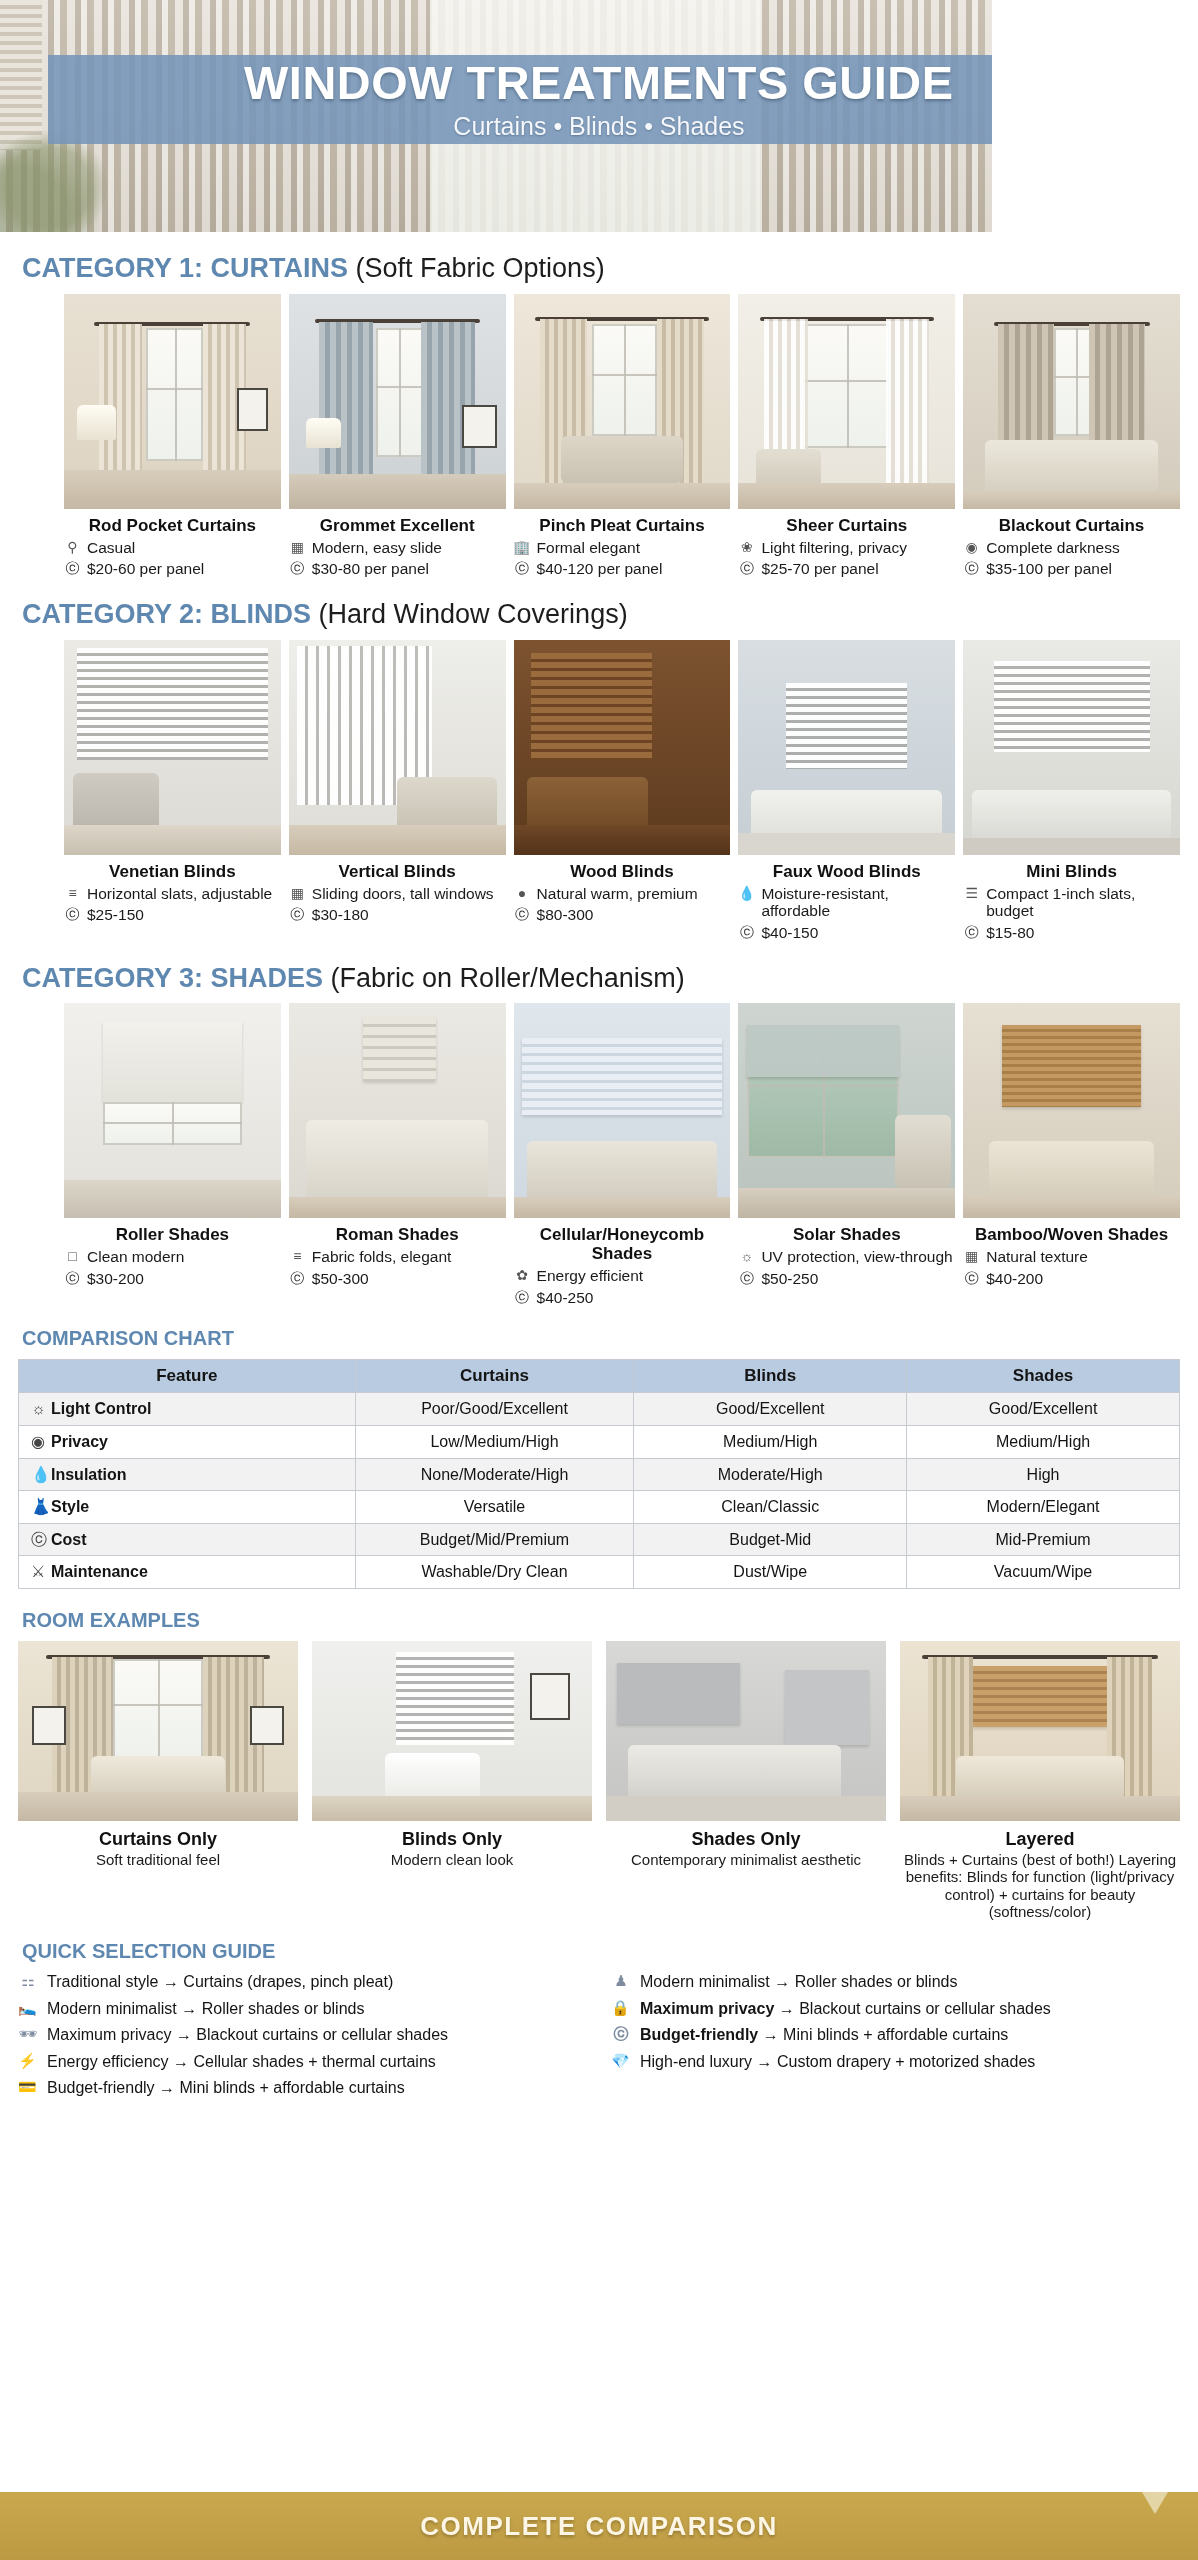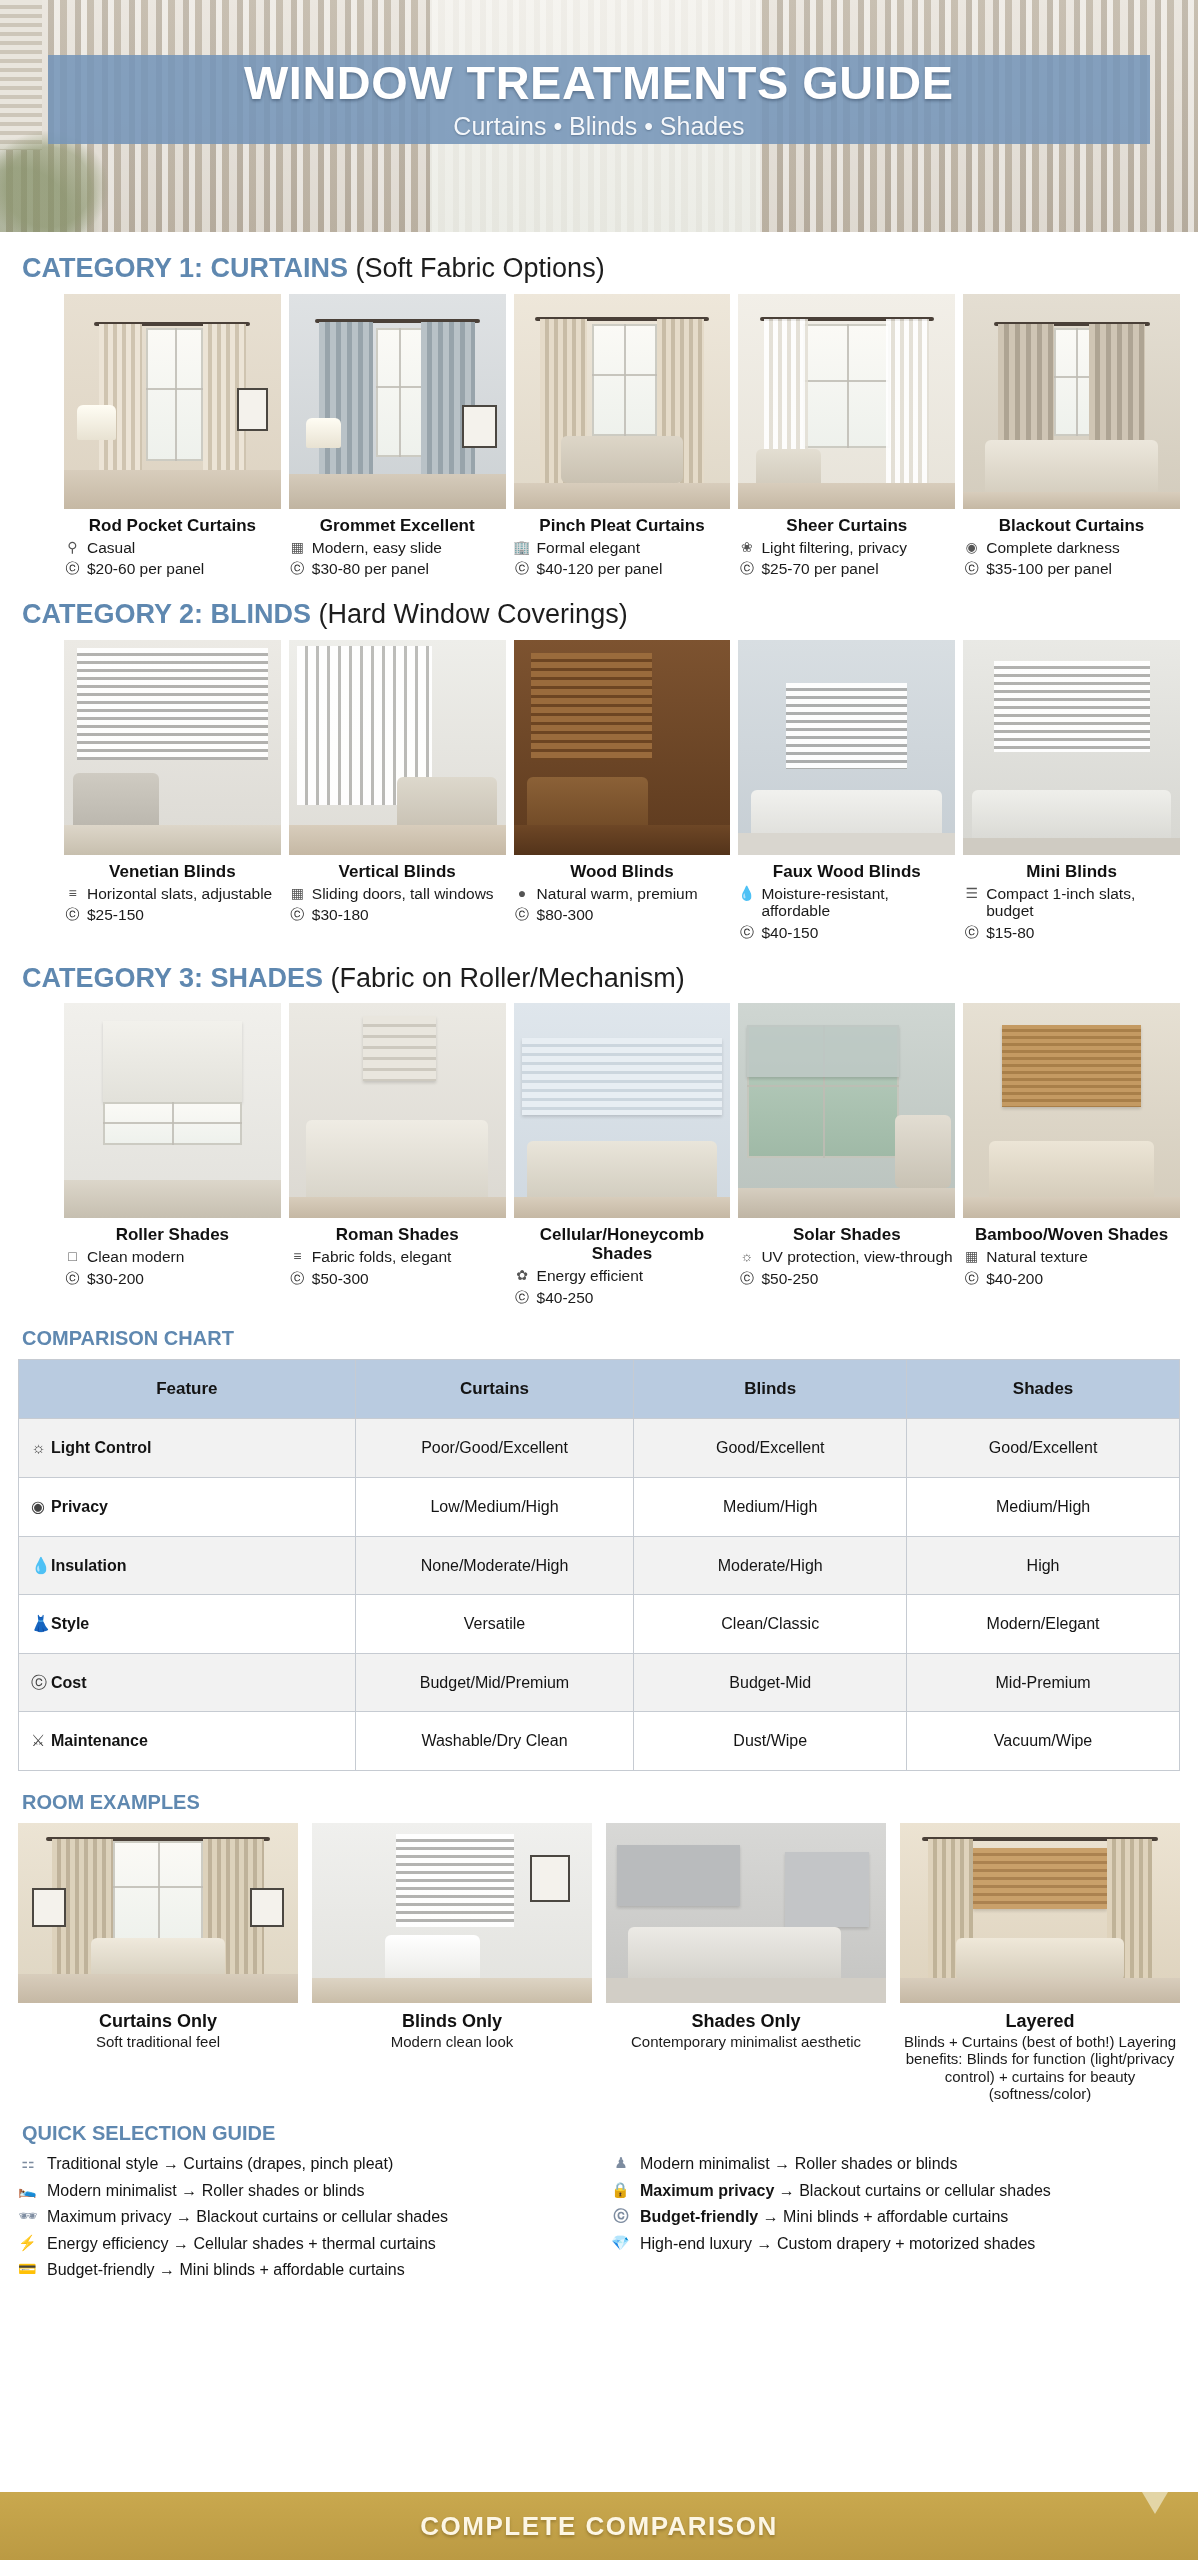--- a/index.html
+++ b/index.html
@@ -6,21 +6,21 @@
   html, body {
     width: 1198px;
     background: #ffffff;
     font-family: "Liberation Sans", sans-serif;
   }
   body { width: 1198px; height: 2560px; position: relative; overflow: hidden; }
 
   
   .hero {
     position: relative;
-    width: 1198px;
+    width: 992px;
     height: 232px;
     overflow: hidden;
     background: linear-gradient(180deg,#d9d2c6 0%, #cfc7ba 45%, #e6e1d7 100%);
   }
   .hero-drapes {
     position: absolute; inset: 0;
     background:
       repeating-linear-gradient(90deg,
         rgba(255,255,255,.55) 0px, rgba(255,255,255,.55) 6px,
         rgba(150,138,120,.30) 6px, rgba(150,138,120,.30) 13px,
@@ -195,21 +195,21 @@
   
   .table-wrap { margin: 6px 0 0 0; }
   table.cmp {
     width: 100%;
     border-collapse: collapse;
     table-layout: fixed;
     font-size: 16px;
   }
   table.cmp th, table.cmp td {
     border: 1px solid #c6cbd2;
-    padding: 20px 8px;
+    padding: 7px 8px;
     text-align: center;
     color: #141414;
     line-height: 1.1;
   }
   table.cmp thead th {
     background: #b9cbe0;
     font-weight: bold;
     font-size: 17px;
   }
   table.cmp td.feat {

